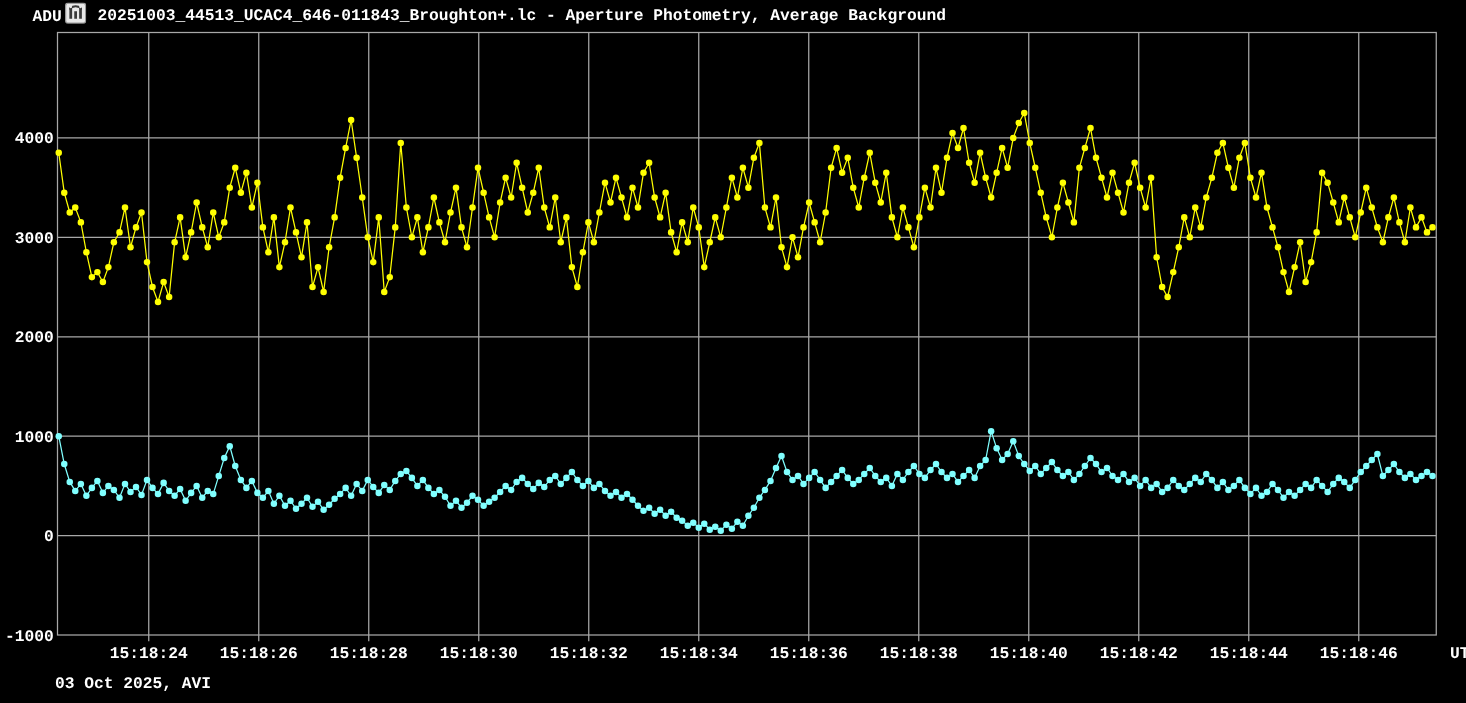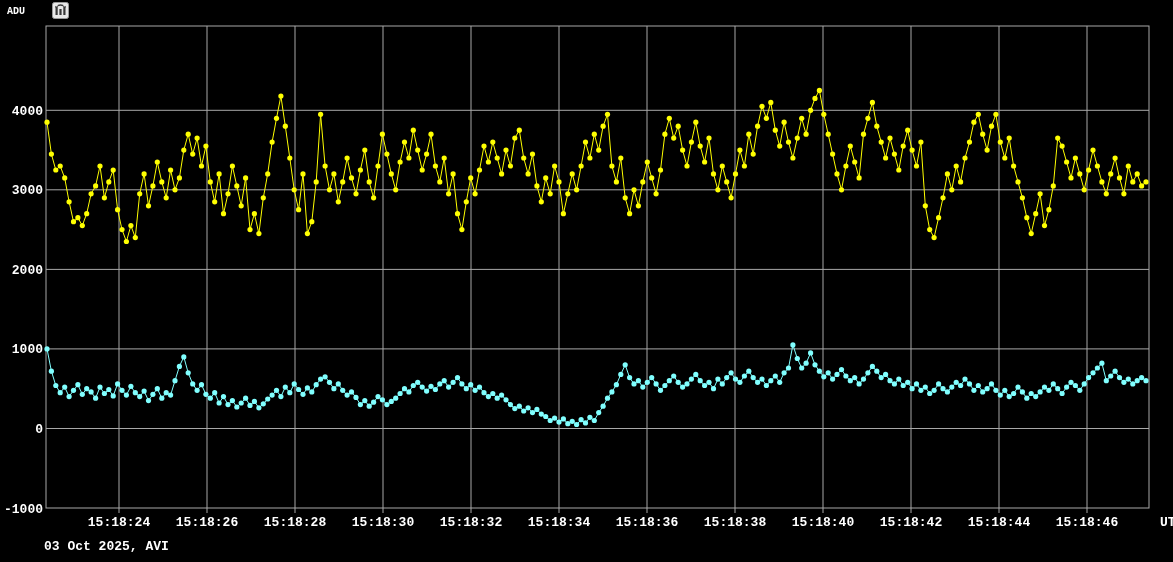--- a/index.html
+++ b/index.html
@@ -1,18 +1,18 @@
 <!DOCTYPE html>
 <html><head>
 <meta charset="utf-8">
 <style>
   html,body{margin:0;padding:0;background:#000;}
   .screen{position:relative;width:1173px;height:562px;background:#000;overflow:hidden;
           font-family:"Liberation Mono","DejaVu Sans Mono",monospace;font-weight:bold;color:#fff;}
-  .adu-label{position:absolute;left:7px;top:6px;font-size:10px;letter-spacing:0px;}
+  .adu-label{position:absolute;left:26px;top:6px;font-size:13px;letter-spacing:0px;}
   .app-icon{position:absolute;left:52px;top:2px;width:17px;height:17px;display:block;}
   .window-title{position:absolute;left:78px;top:5px;font-size:13px;white-space:nowrap;}
   .ut-label{position:absolute;left:1160px;top:515px;font-size:13px;}
   .footer-label{position:absolute;left:44px;top:539px;font-size:13px;}
   #chart{position:absolute;left:0;top:0;}
   #chart text{font-family:"Liberation Mono","DejaVu Sans Mono",monospace;font-weight:bold;font-size:13px;fill:#fff;}
 </style>
 </head>
 <body>
 
@@ -23,20 +23,21 @@
   <svg class="app-icon" width="17" height="17" viewBox="0 0 17 17">
     <rect x="0.5" y="0.5" width="16" height="16" rx="2" fill="#e9e9e9" stroke="#9a9a9a"></rect>
     <rect x="3.5" y="4" width="2.2" height="9" fill="#3a3a3a"></rect>
     <rect x="11.3" y="4" width="2.2" height="9" fill="#3a3a3a"></rect>
     <rect x="7.4" y="7" width="2.2" height="6" fill="#3a3a3a"></rect>
     <path d="M3.5 6 Q8.5 1.5 13.5 6 L13.5 4 Q8.5 0.5 3.5 4 Z" fill="#3a3a3a"></path>
     <circle cx="4.6" cy="3.4" r="1.1" fill="#e9e9e9"></circle>
     <circle cx="12.4" cy="3.4" r="1.1" fill="#e9e9e9"></circle>
   </svg>
 
+  <span class="window-title">20251003_44513_UCAC4_646-011843_Broughton+.lc - Aperture Photometry, Average Background</span>
 
   <svg id="chart" width="1173" height="562">
       <g>
         <line x1="46" y1="110.3" x2="1149" y2="110.3" stroke="#a8a8a8" stroke-width="1"></line>
         <line x1="46" y1="189.8" x2="1149" y2="189.8" stroke="#a8a8a8" stroke-width="1"></line>
         <line x1="46" y1="269.4" x2="1149" y2="269.4" stroke="#a8a8a8" stroke-width="1"></line>
         <line x1="46" y1="348.9" x2="1149" y2="348.9" stroke="#a8a8a8" stroke-width="1"></line>
         <line x1="46" y1="428.5" x2="1149" y2="428.5" stroke="#a8a8a8" stroke-width="1"></line>
       </g>
       <g>

